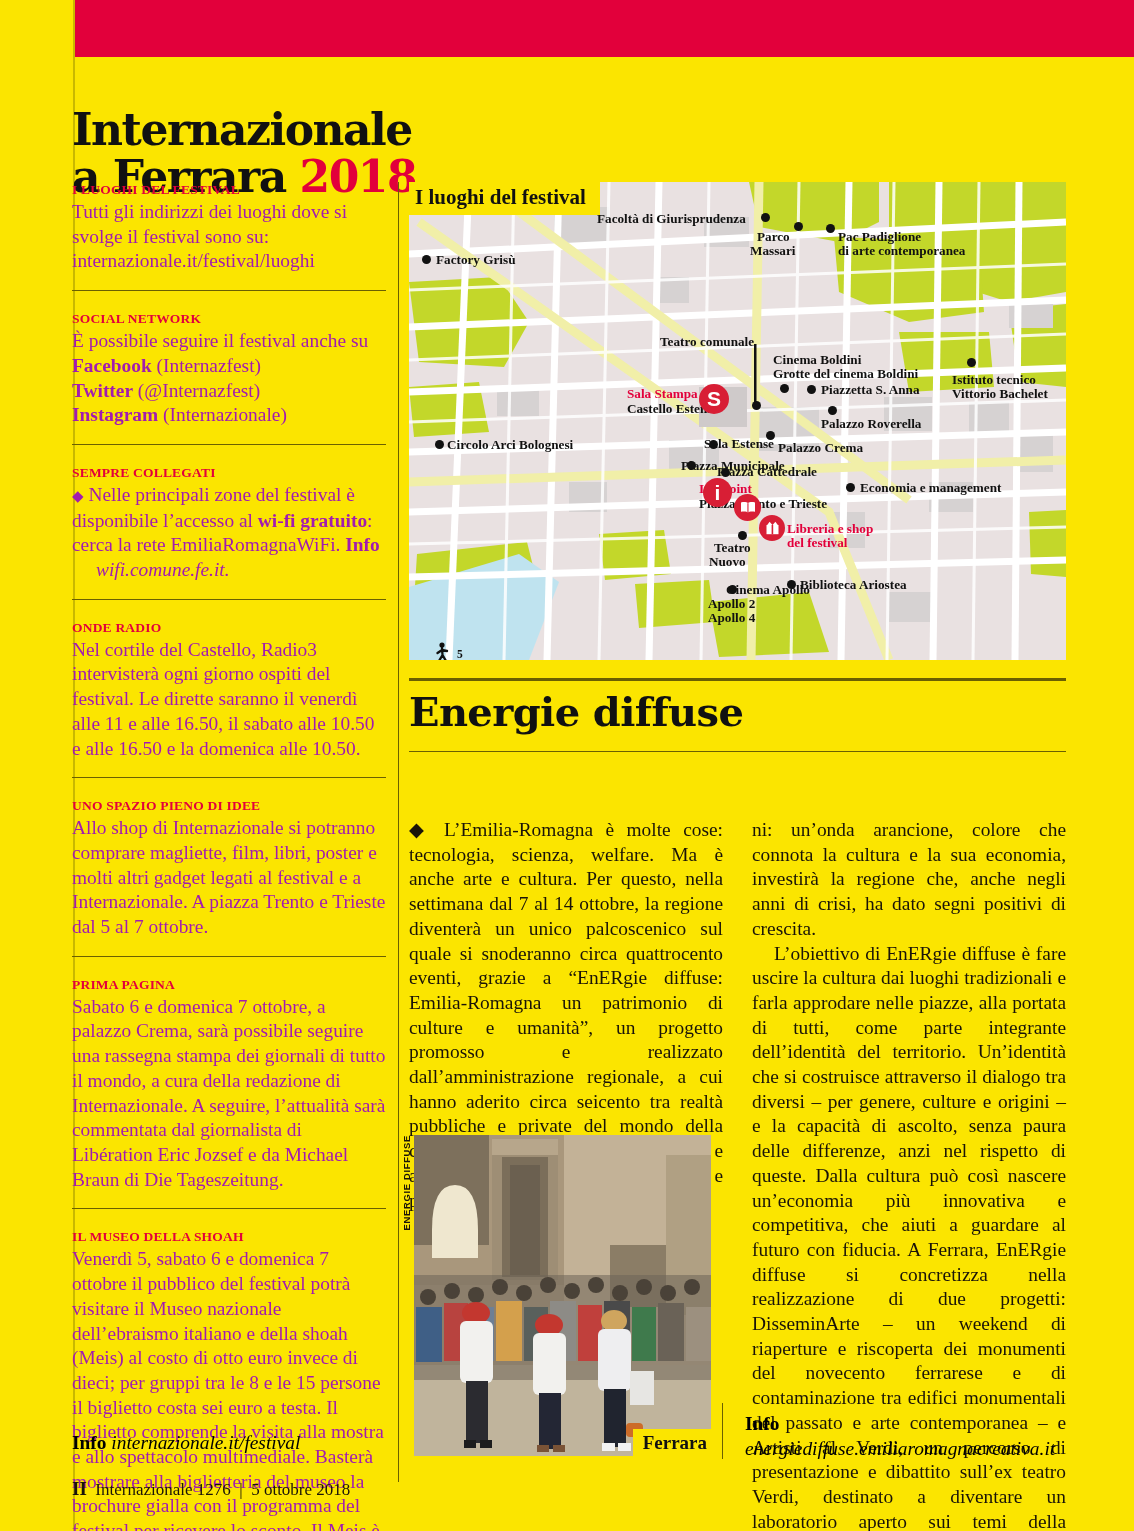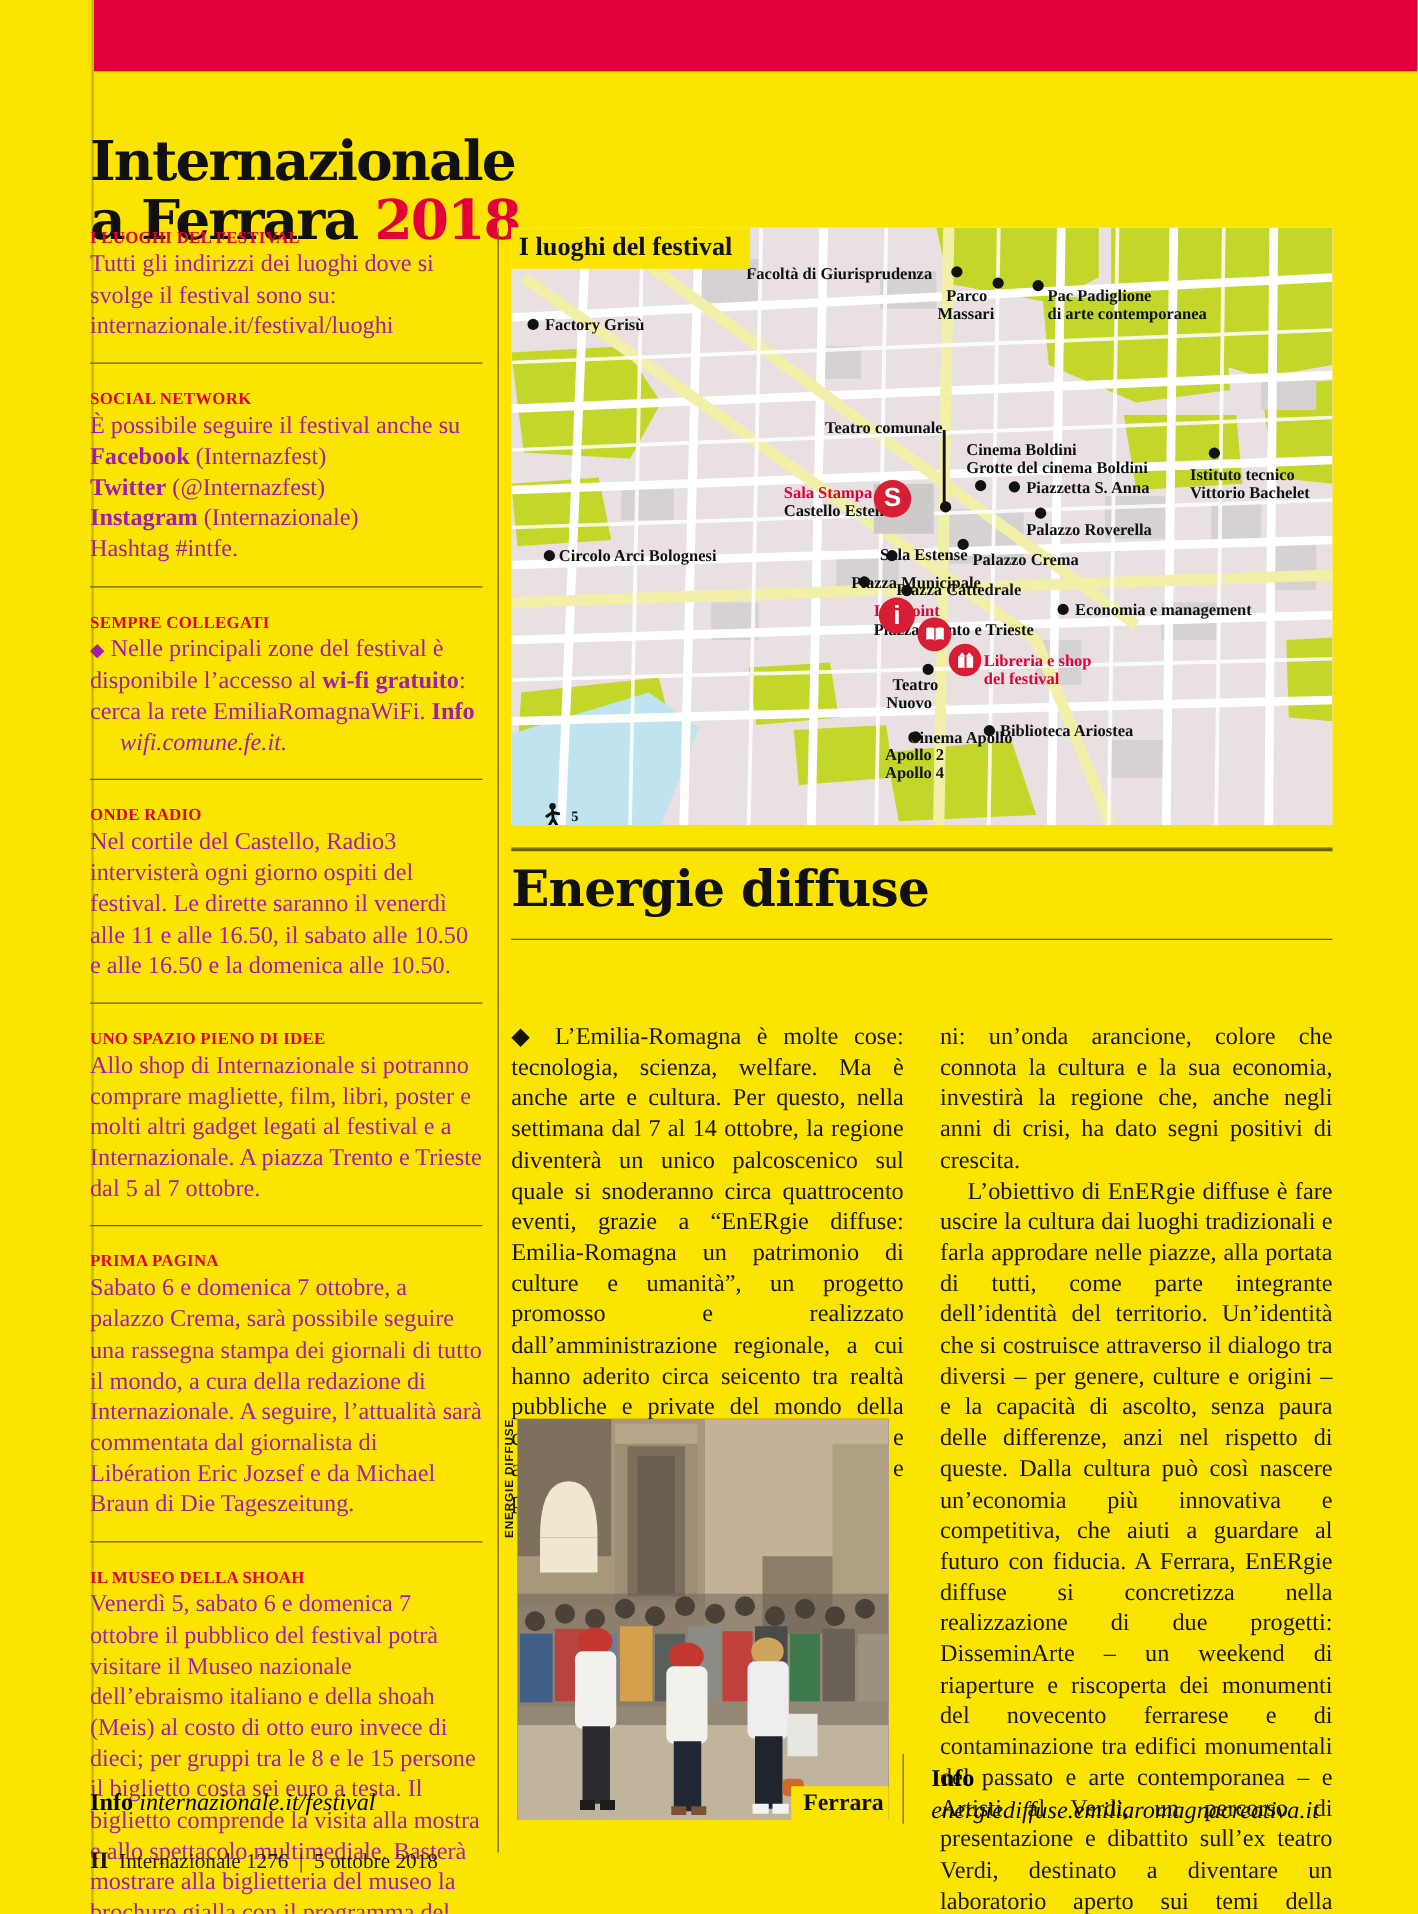--- a/index.html
+++ b/index.html
@@ -125,21 +125,20 @@
       <div class="body-s">Tutti gli indirizzi dei luoghi dove si svolge il festival sono su: internazionale.it/festival/luoghi</div>
     </div>
 
     <div class="sect">
       <div class="kicker">SOCIAL NETWORK</div>
       <div class="body-s">
         <div>È possibile seguire il festival anche su</div>
         <div><b>Facebook</b><span> (Internazfest)</span></div>
         <div><b>Twitter</b><span> (@Internazfest)</span></div>
         <div><b>Instagram</b><span> (Internazionale)</span></div>
-        <div>Hashtag #intfe.</div>
       </div>
     </div>
 
     <div class="sect">
       <div class="kicker">SEMPRE COLLEGATI</div>
       <div class="body-s"><span class="dia">◆</span><span> Nelle principali zone del festival è disponibile l’accesso al </span><b>wi-fi gratuito</b><span>: cerca la rete EmiliaRomagnaWiFi. </span><b>Info </b><i>wifi.comune.fe.it.</i></div>
     </div>
 
     <div class="sect">
       <div class="kicker">ONDE RADIO</div>

